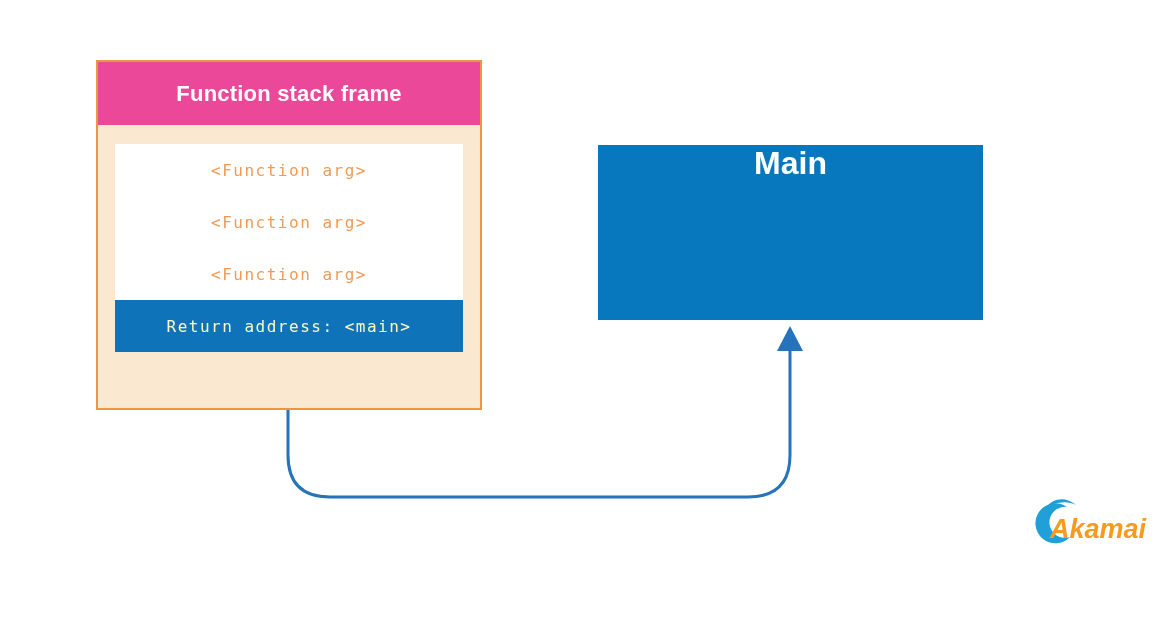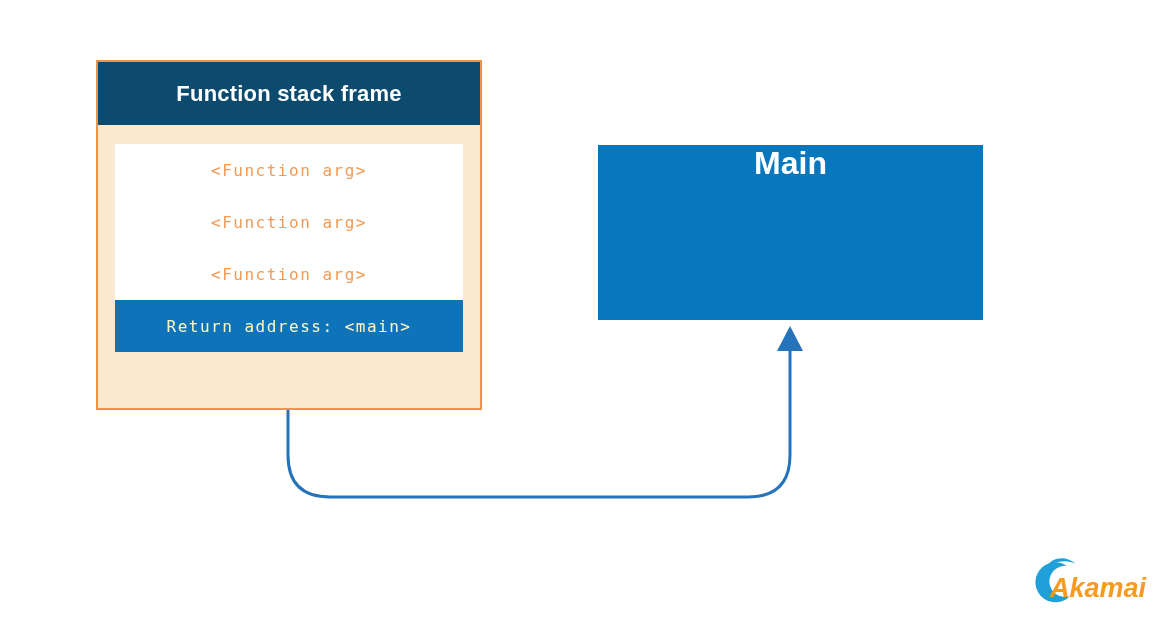--- a/index.html
+++ b/index.html
@@ -19,21 +19,21 @@
     position: absolute;
     left: 96px;
     top: 60px;
     width: 386px;
     height: 350px;
     background: #FBE8D0;
     border: 2px solid #EF9440;
   }
   .sf-header {
     height: 63px;
-    background: #0c4a6e;
+    background: #ec4899;
     color: #ffffff;
     font-size: 22px;
     font-weight: bold;
     display: flex;
     align-items: center;
     justify-content: center;
     letter-spacing: 0.2px;
   }
   .sf-body {
     padding: 19px 17px 16px 17px;
@@ -82,21 +82,21 @@
     top: 0;
     width: 1174px;
     height: 618px;
     pointer-events: none;
   }
 
   
   .logo {
     position: absolute;
     left: 1033px;
-    top: 557px;
+    top: 498px;
     width: 122px;
     height: 50px;
   }
 </style>
 </head>
 <body>
 
 <div class="canvas">
 
   <svg class="arrow-svg" viewBox="0 0 1174 618" xmlns="http://www.w3.org/2000/svg" aria-hidden="true">

